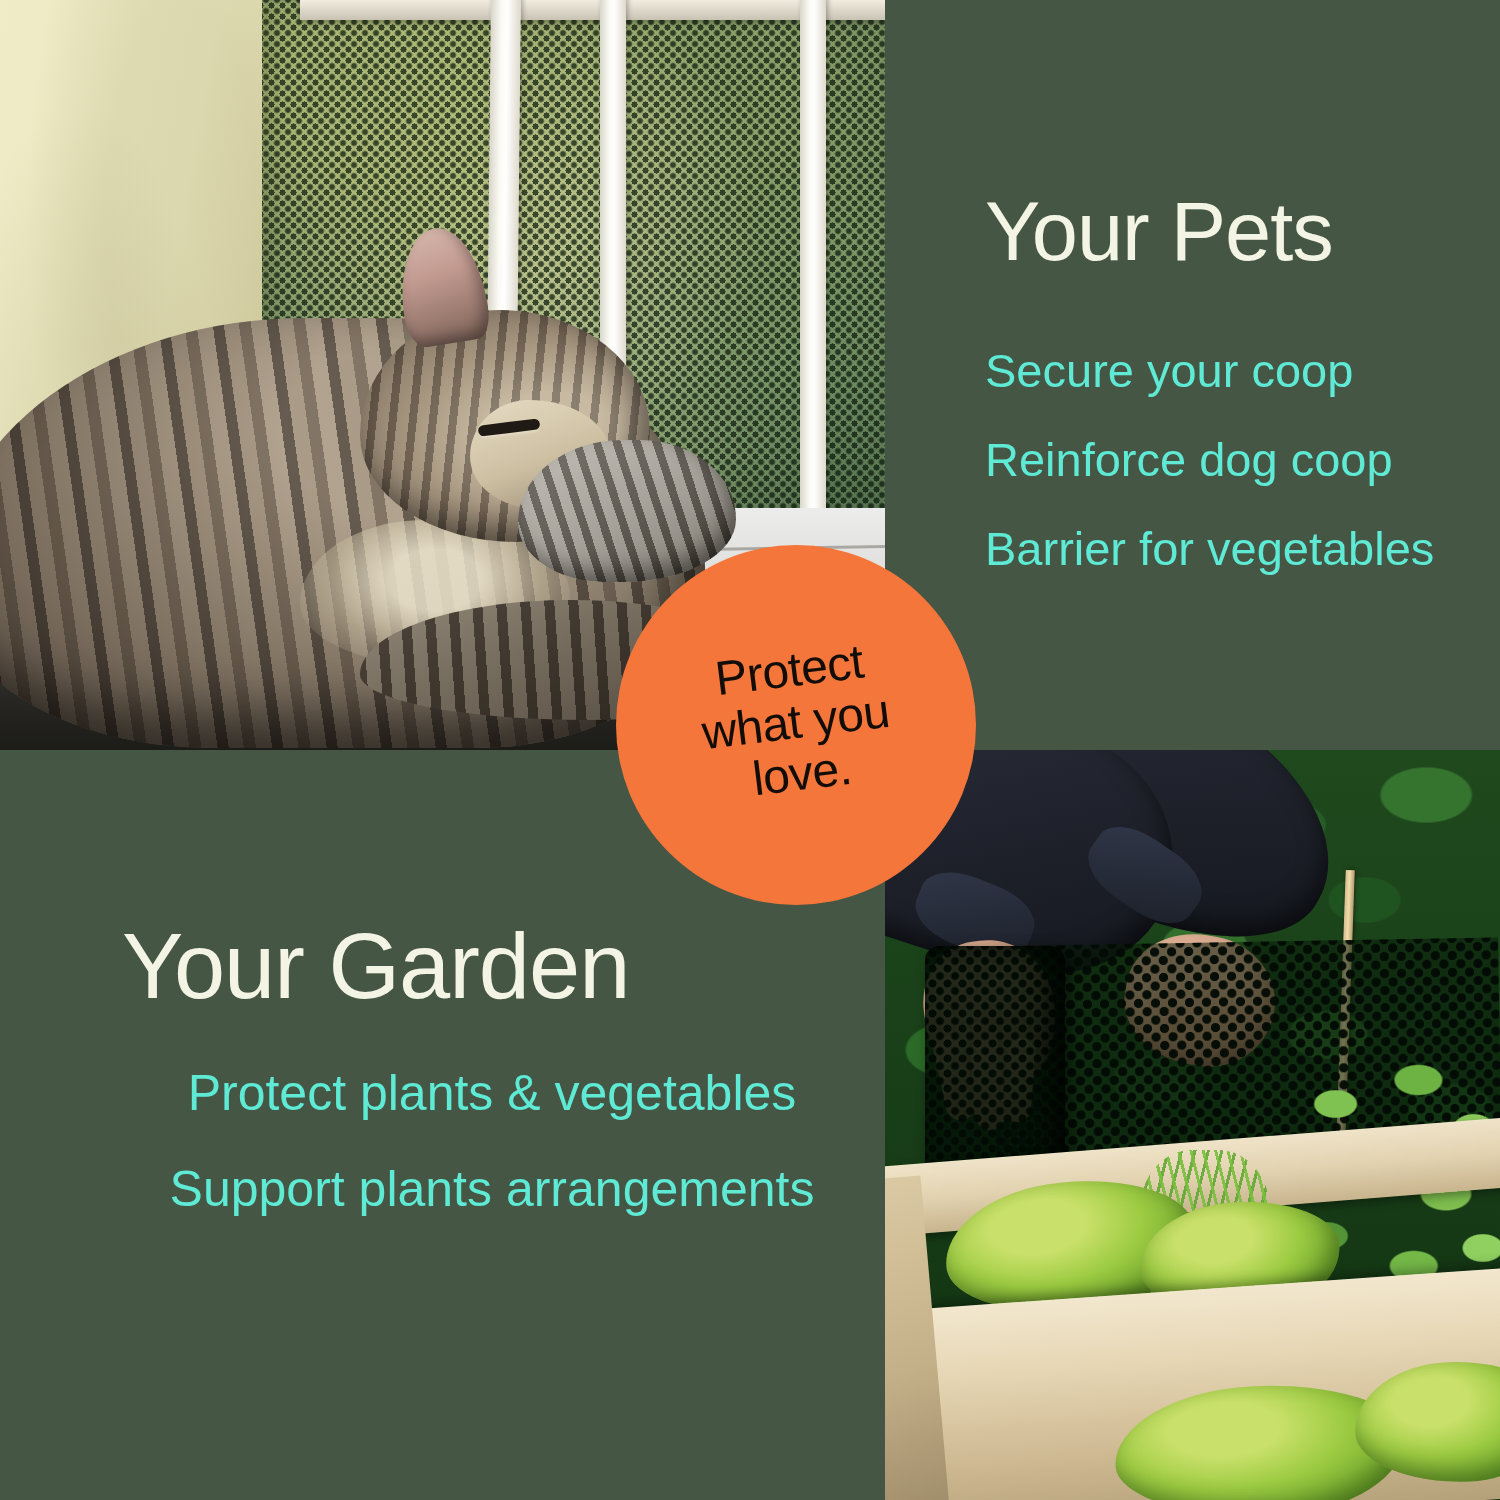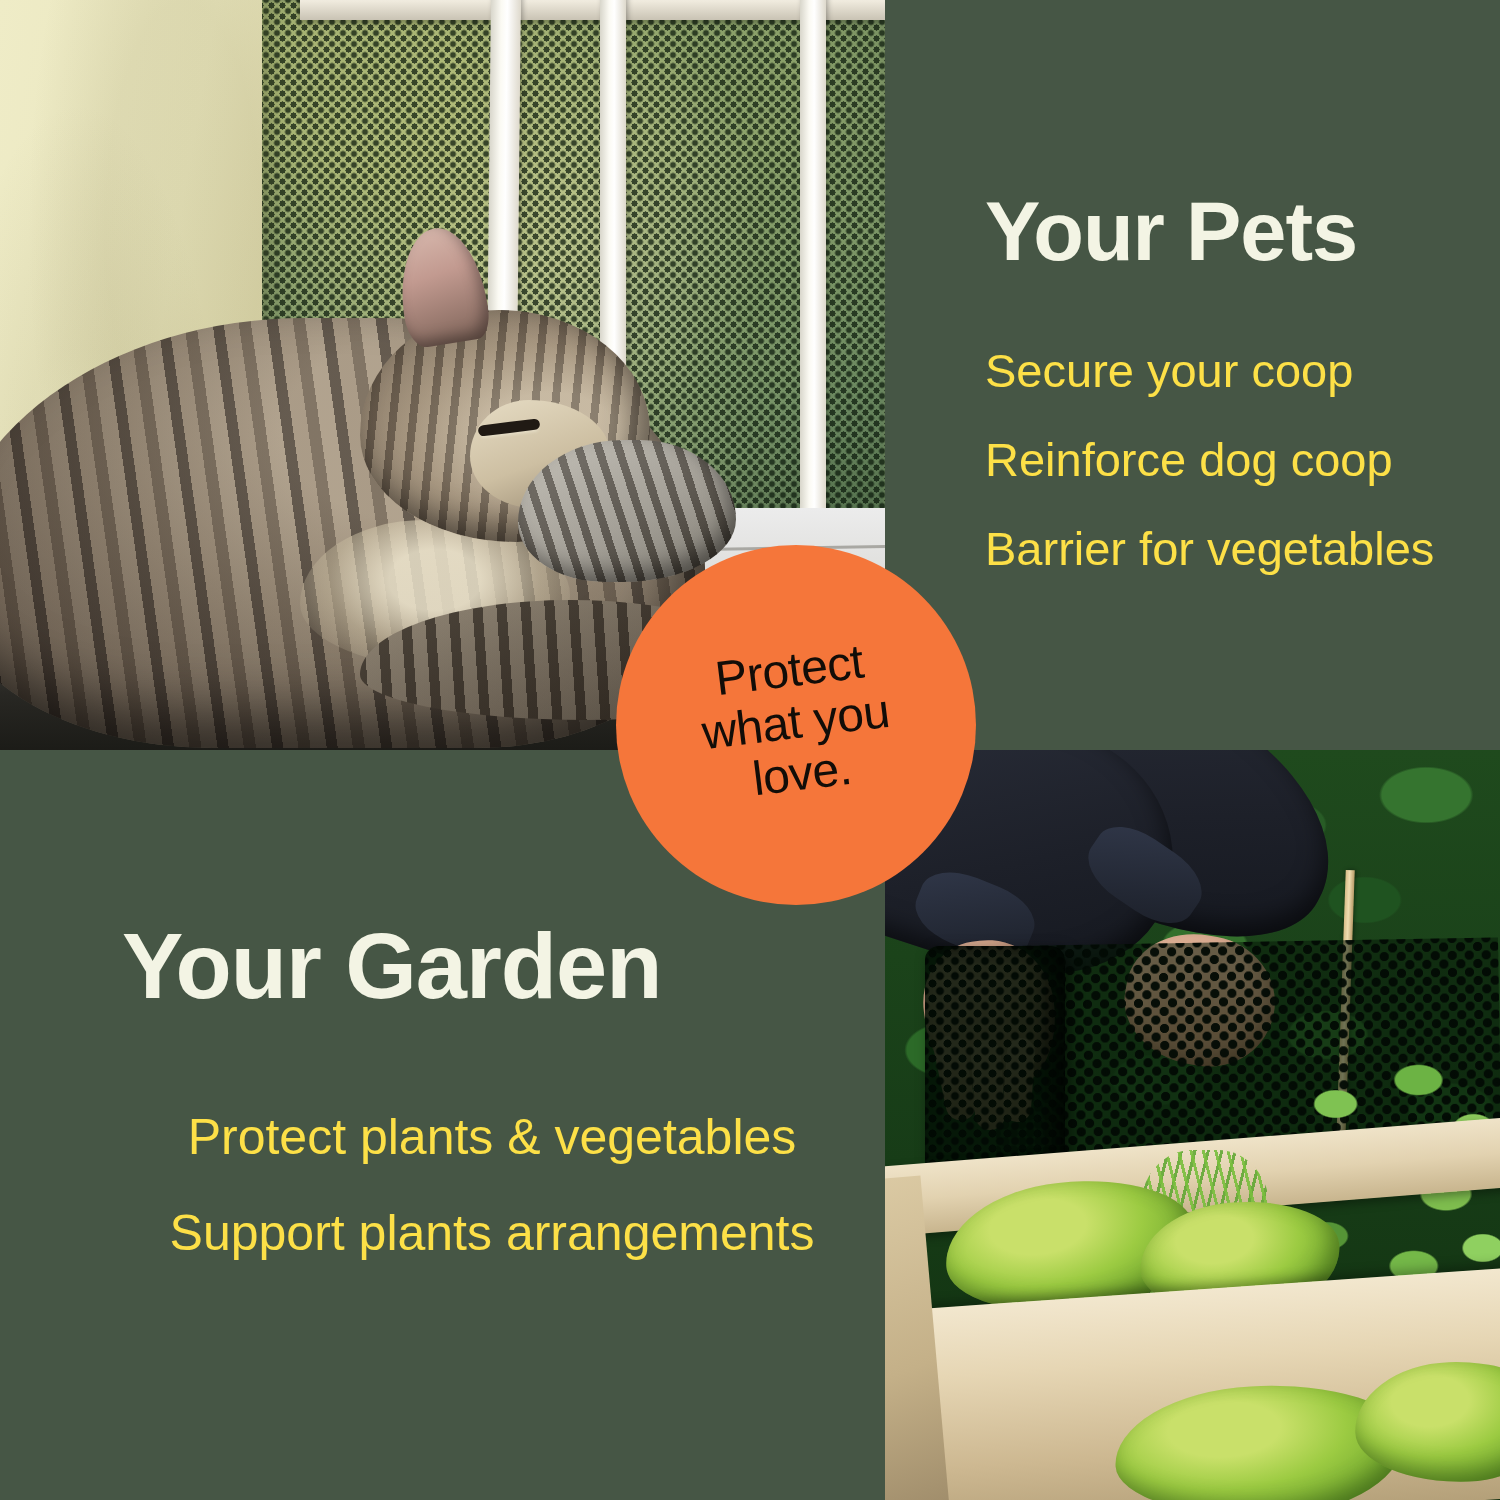--- a/index.html
+++ b/index.html
@@ -325,31 +325,31 @@
   }
 
   
   .text-block { position:absolute; }
 
   #pets-block   { left:985px; top:190px; width:500px; }
   #garden-block { left:122px; top:920px; width:740px; }
 
   .heading {
     color:#F3F4E4;
-    font-weight:700;
+    font-weight:400;
     letter-spacing:-1px;
     line-height:1.0;
     white-space:nowrap;
   }
   #pets-heading   { font-size:83px; margin-bottom:74px; }
-  #garden-heading { font-size:92px; margin-bottom:100px; }
+  #garden-heading { font-size:92px; margin-bottom:56px; }
 
   .bullets { list-style:none; }
   .bullets li {
-    color:#fde047;
+    color:#5eead4;
     font-weight:400;
     line-height:1.0;
     white-space:nowrap;
   }
   #pets-bullets li   { font-size:47px; margin-bottom:42px; }
   #garden-bullets li { font-size:50px; margin-bottom:46px;text-align:center; }
   #pets-bullets li:last-child, #garden-bullets li:last-child { margin-bottom:0; }
 
   
   #promo-badge {

